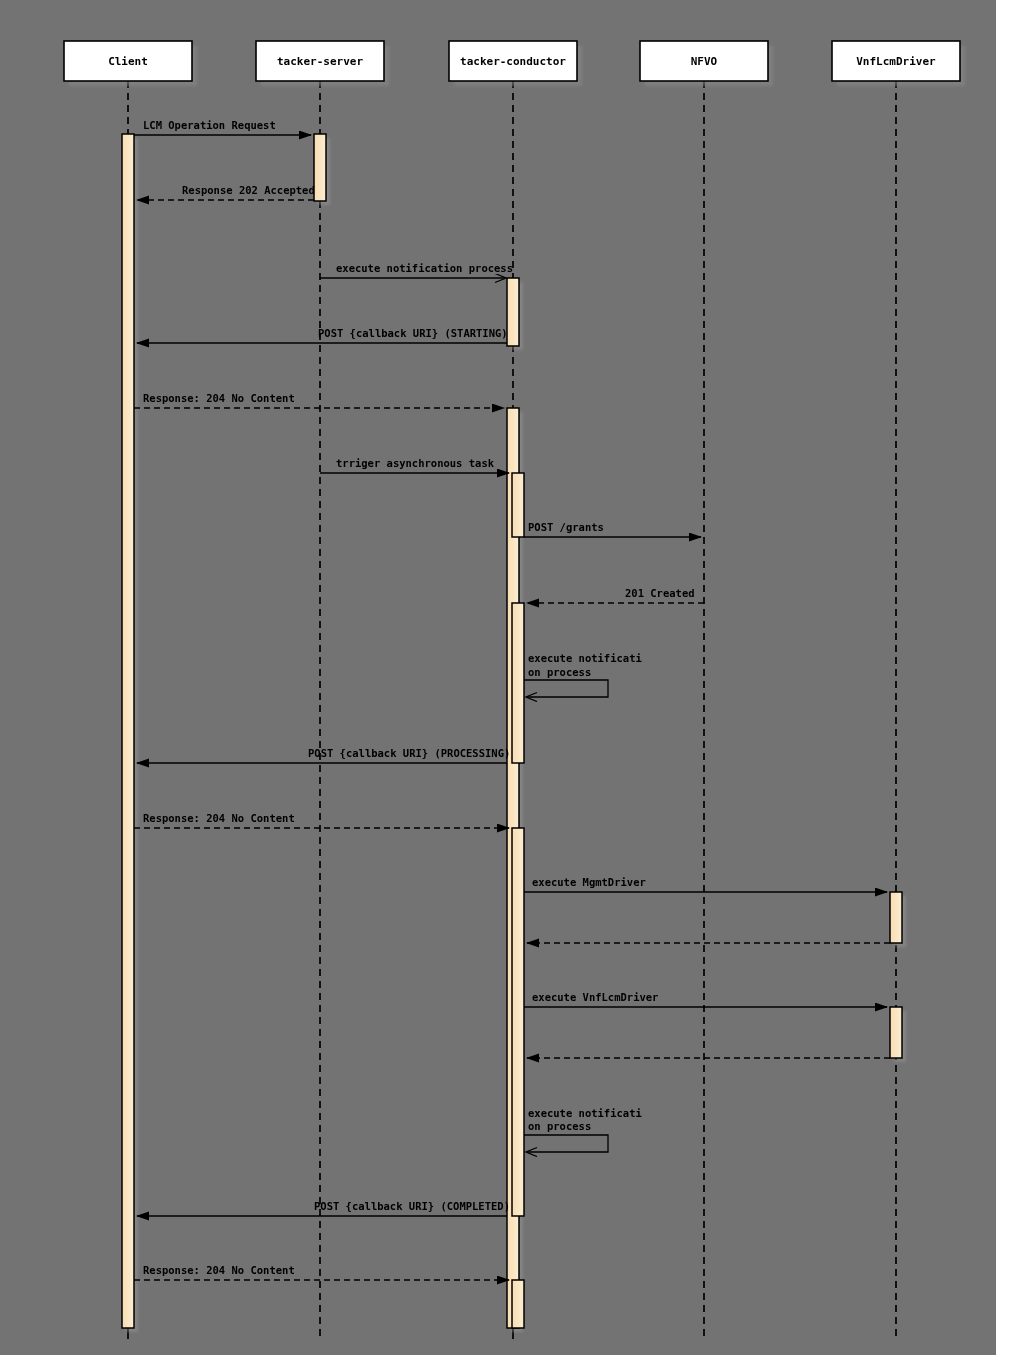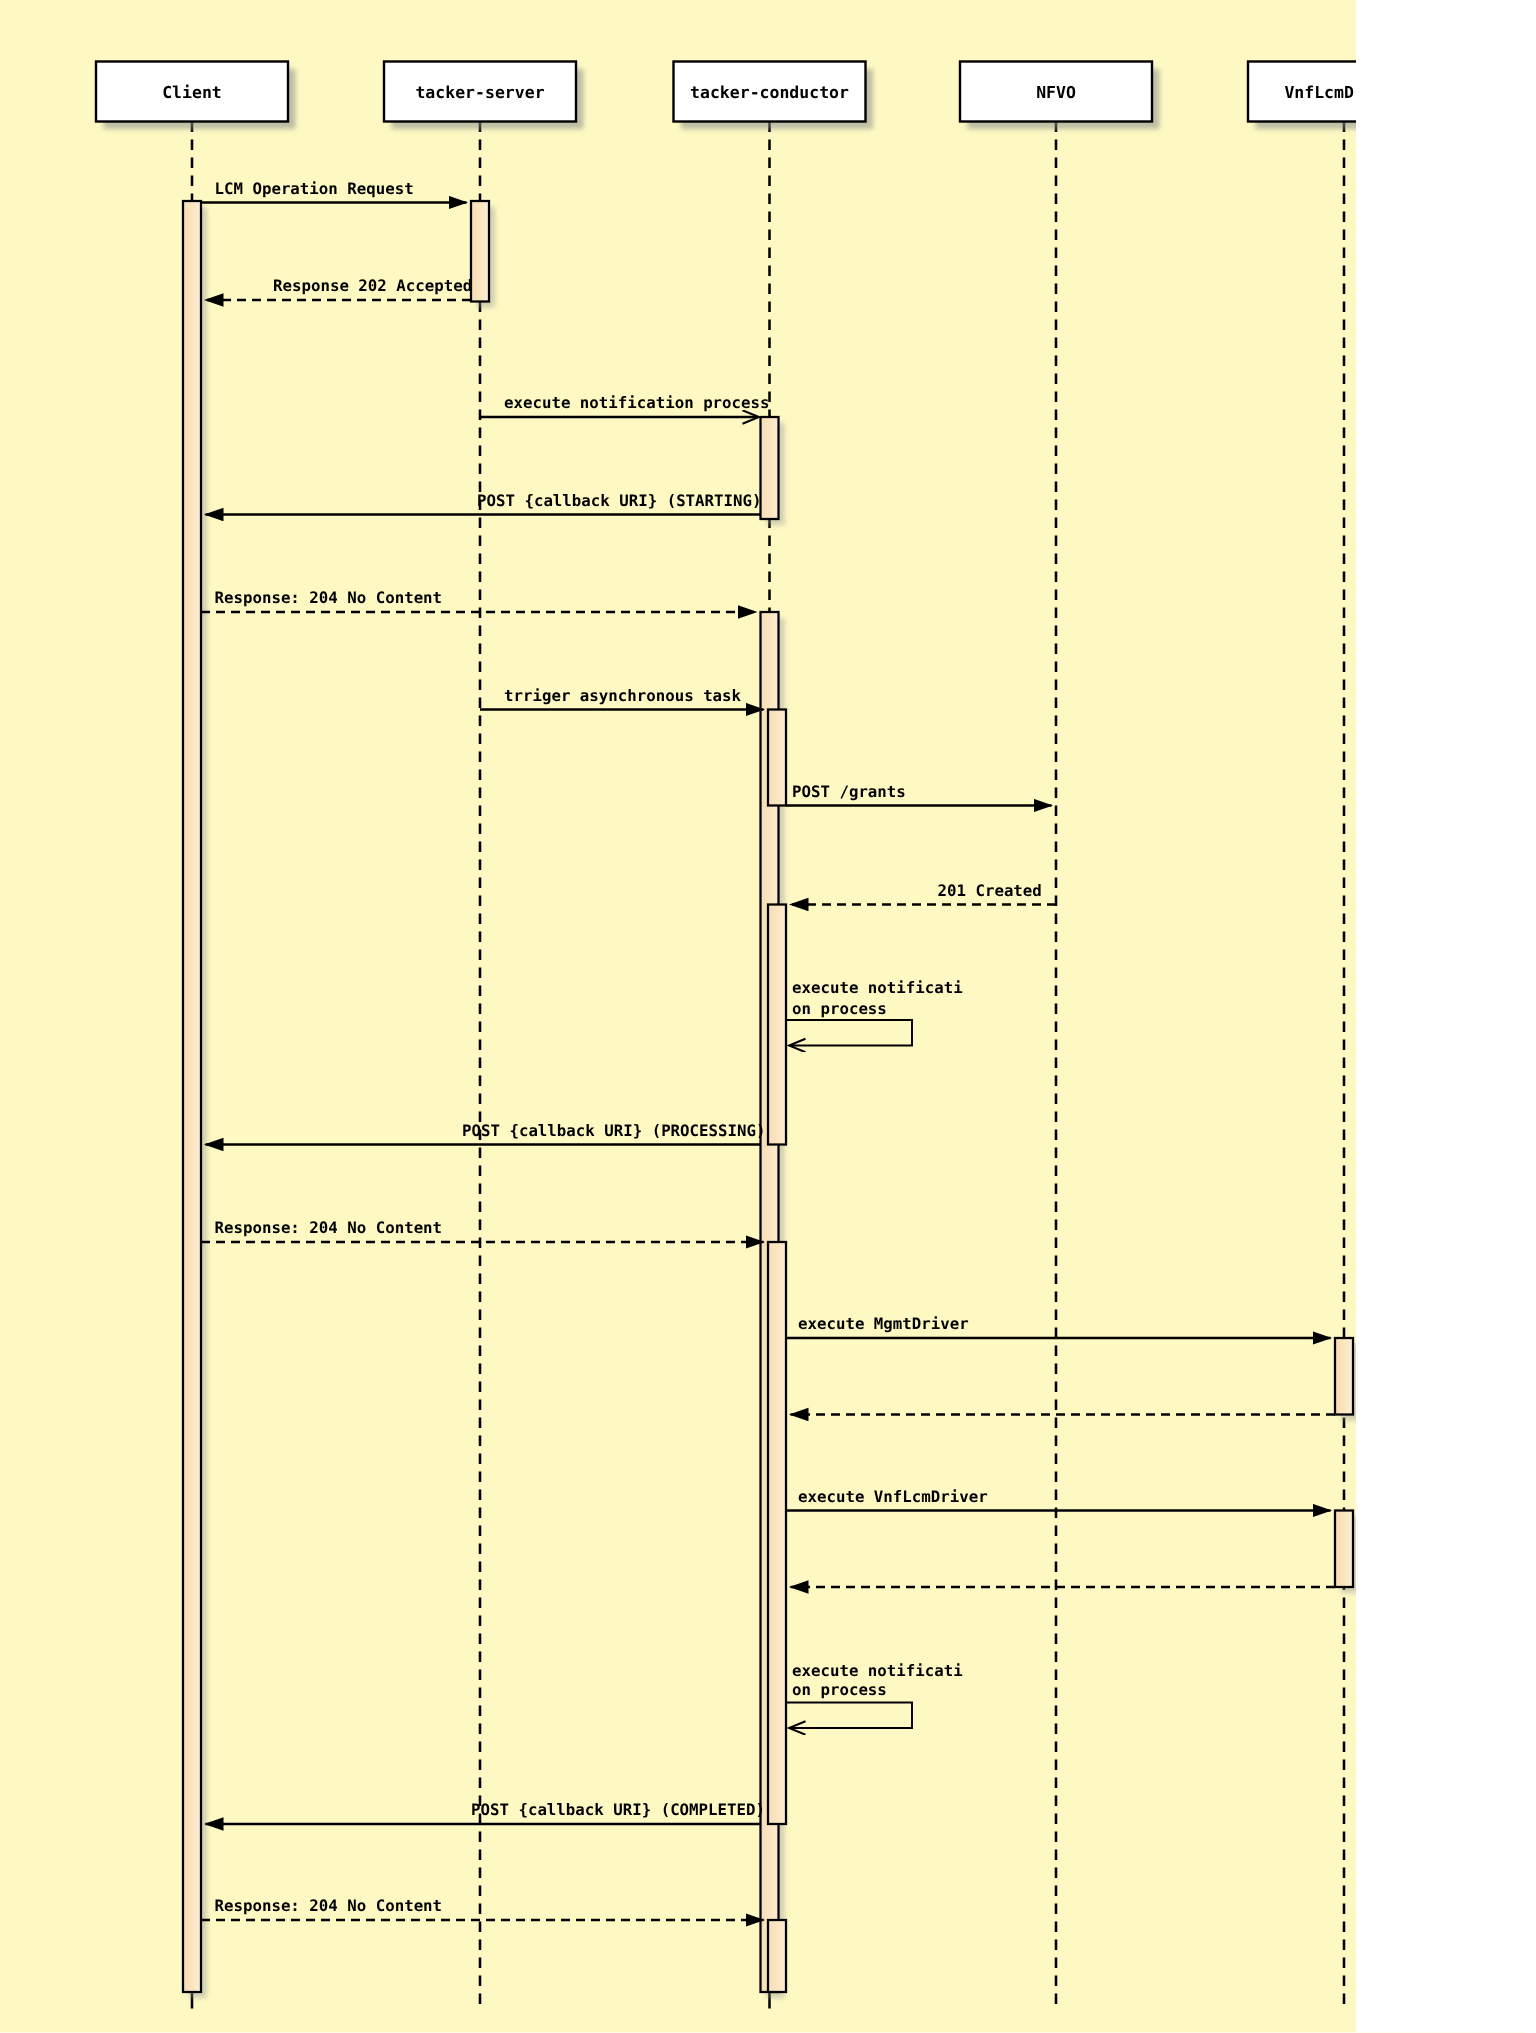--- a/index.html
+++ b/index.html
@@ -2,23 +2,23 @@
 <html><head>
 <meta charset="utf-8">
 <style>
   html, body {
     margin: 0;
     padding: 0;
     background: #ffffff;
   }
   .stage {
     position: relative;
-    width: 904px;
+    width: 996px;
     height: 1355px;
-    background: #fef9c3;
+    background: #737373;
     overflow: hidden;
   }
   svg { display: block; }
   svg text {
     font-family: "DejaVu Sans Mono", "Liberation Mono", monospace;
     font-weight: bold;
     font-size: 10.5px;
     fill: #000000;
   }
   .participant-label { font-size: 11px; }

